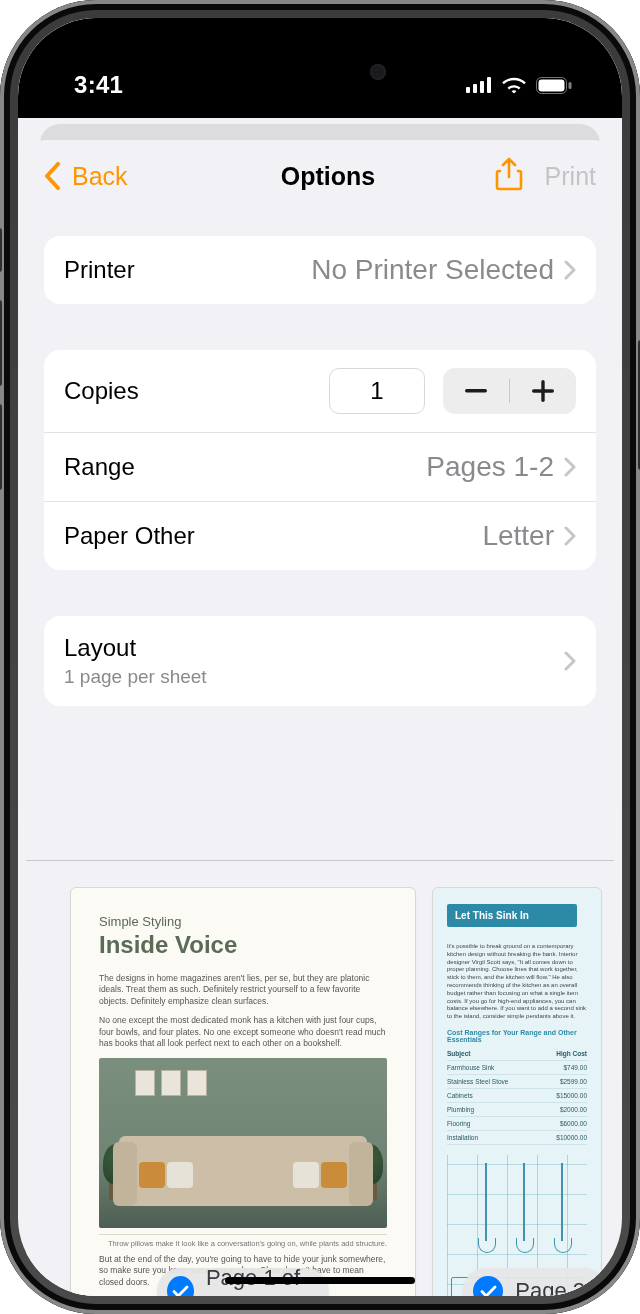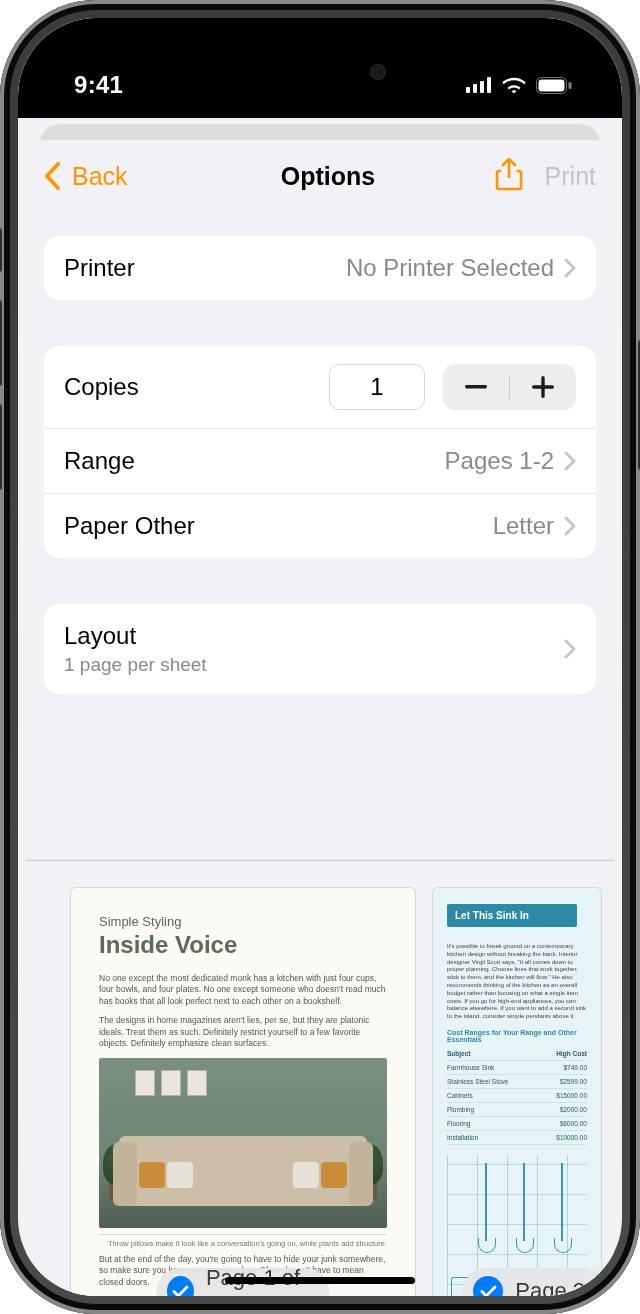--- a/index.html
+++ b/index.html
@@ -68,21 +68,21 @@
     background:#fff; border-radius:16px; overflow:hidden;
     margin-bottom: 46px;
   }
   .row {
     display:flex; align-items:center; justify-content:space-between;
     padding: 18px 20px;
     min-height: 64px;
   }
   .group .row + .row { border-top: 1px solid #e3e3e6; }
   .row-label { font-size:24px; color:#000; }
-  .row-value { display:flex; align-items:center; gap:10px; color:#8a8a8e; font-size:24px; }
+  .row-value { display:flex; align-items:center; gap:10px; color:#8a8a8e; font-size:28px; }
   .chevron { color:#c6c6c8; }
   .layout-sub { font-size:19px; color:#8a8a8e; margin-top:4px;}
   .layout-left { display:flex; flex-direction:column; }
 
   
   .copies-controls { display:flex; align-items:center; gap:18px; }
   .copies-value {
     width:96px; height:46px; border:1px solid #d8d8db; border-radius:10px;
     display:flex; align-items:center; justify-content:center;
     font-size:24px; color:#000; background:#fff;
@@ -200,21 +200,21 @@
 <body>
 
 <div class="device">
   <span class="hw sl"></span>
   <span class="hw vu"></span>
   <span class="hw vd"></span>
   <span class="hw pw"></span>
 
   <div class="screen">
     <div class="statusbar">
-      <span class="sb-time">9:41</span>
+      <span class="sb-time">3:41</span>
       <div class="sb-icons">
         <svg width="26" height="16" viewBox="0 0 26 16">
             <rect x="0" y="10" width="4" height="6" rx="1" fill="#fff"></rect>
             <rect x="7" y="7" width="4" height="9" rx="1" fill="#fff"></rect>
             <rect x="14" y="4" width="4" height="12" rx="1" fill="#fff"></rect>
             <rect x="21" y="0" width="4" height="16" rx="1" fill="#fff"></rect>
           </svg>
         <svg width="24" height="17" viewBox="0 0 24 17">
             <path d="M12 3.2c-3.9 0-7.5 1.5-10.2 4L.2 5.6C3.3 2.6 7.5.8 12 .8s8.7 1.8 11.8 4.8l-1.6 1.6C19.5 4.7 15.9 3.2 12 3.2zm0 5c-2.5 0-4.8 1-6.5 2.6l1.7 1.7c1.3-1.2 3-1.9 4.8-1.9s3.5.7 4.8 1.9l1.7-1.7C16.8 9.2 14.5 8.2 12 8.2zm0 5c-.9 0-1.8.4-2.4 1l2.4 2.4 2.4-2.4c-.6-.6-1.5-1-2.4-1z" fill="#fff"></path>
           </svg>
@@ -316,22 +316,22 @@
           </div>
         </div>
 
       </div>
 
       <div class="preview-strip">
         <div class="preview-page">
           <div class="p1-pad">
             <div class="p1-kicker">Simple Styling</div>
             <div class="p1-title">Inside Voice</div>
+            <div class="p1-body">The designs in home magazines aren't lies, per se, but they are platonic ideals. Treat them as such. Definitely restrict yourself to a few favorite objects. Definitely emphasize clean surfaces.</div>
             <div class="p1-body">No one except the most dedicated monk has a kitchen with just four cups, four bowls, and four plates. No one except someone who doesn't read much has books that all look perfect next to each other on a bookshelf.</div>
-            <div class="p1-body">The designs in home magazines aren't lies, per se, but they are platonic ideals. Treat them as such. Definitely restrict yourself to a few favorite objects. Definitely emphasize clean surfaces.</div>
             <div class="p1-image">
               <div class="frames">
                   <span></span>
                   <span></span>
                   <span></span>
                 </div>
               <div class="plant left"></div>
                 <div class="plant right"></div>
               <div class="sofa"></div>
               <div class="cushion c1"></div>

